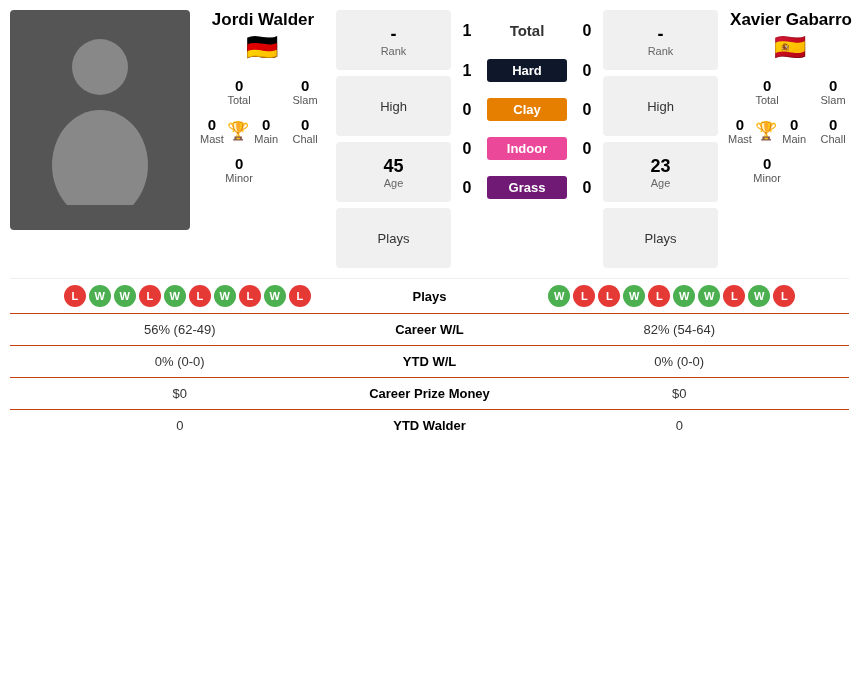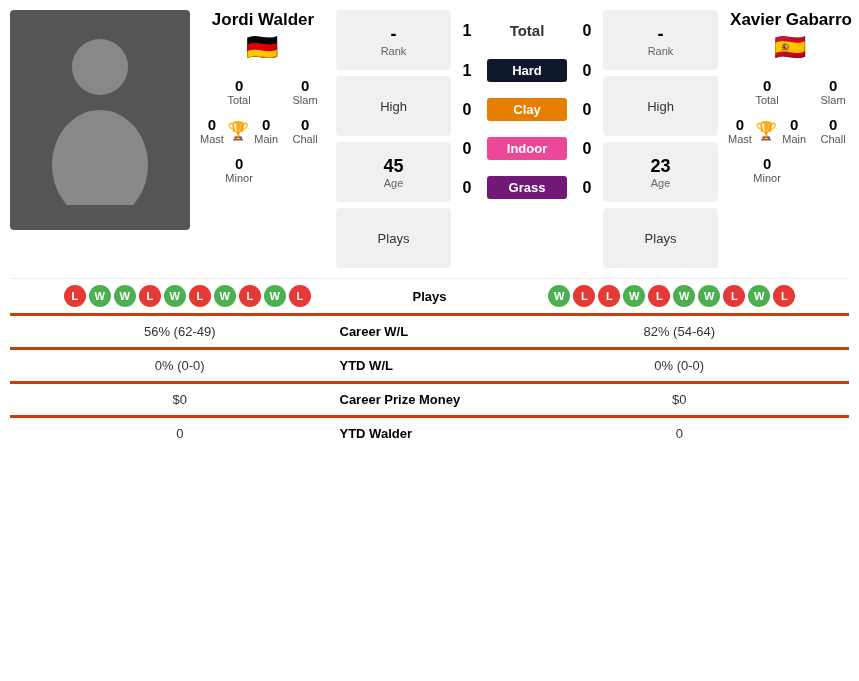--- a/index.html
+++ b/index.html
@@ -128,31 +128,31 @@
       color: white;
     }
     .form-w { background: #4caf50; }
     .form-l { background: #e53935; }
 
     
     .stats-row {
       display: flex;
       align-items: center;
       padding: 8px 10px;
-      border-top: 3px solid #c2410c;
+      border-top: 1px solid #c2410c;
     }
     .stats-row-left {
       flex: 1;
       text-align: center;
       font-size: 13px;
       color: #333;
     }
     .stats-row-center {
       min-width: 180px;
-      text-align: left;
+      text-align: center;
       font-weight: bold;
       font-size: 13px;
     }
     .stats-row-right {
       flex: 1;
       text-align: center;
       font-size: 13px;
       color: #333;
     }
   </style>

